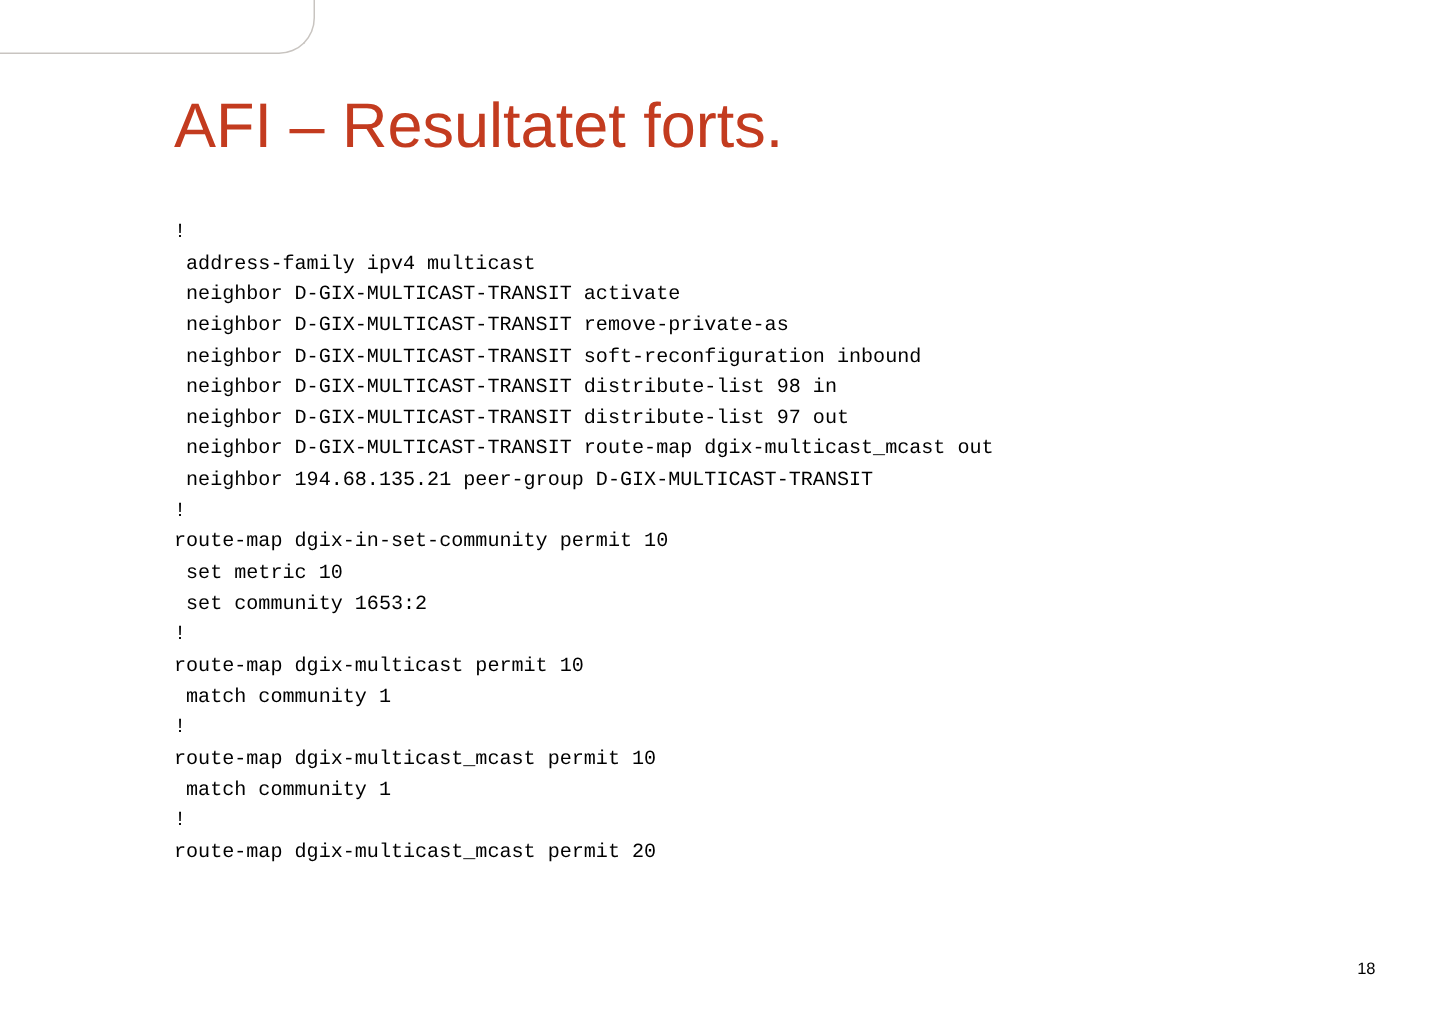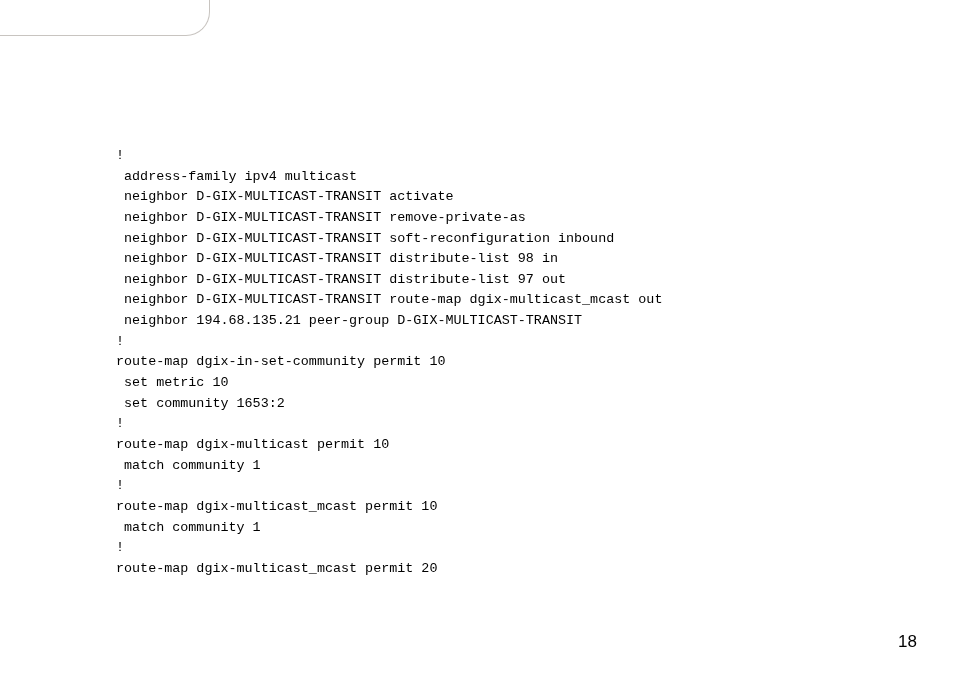--- a/index.html
+++ b/index.html
@@ -61,32 +61,33 @@
     font-family: "Courier New", Courier, monospace;
     font-size: 13.4px;
     color: #000;
     line-height: 1.54;
     white-space: pre;
   }
   .page-num {
     position: absolute;
     right: 42px;
     bottom: 26px;
-    font-size: 17px;
+    font-size: 11px;
     color: #000;
     font-family: Verdana, Geneva, sans-serif;
   }
 </style>
 </head>
 <body>
 
 <div class="top-corner"></div>
 
 <div class="page">
 
+  <h1 class="title">AFI – Resultatet forts.</h1>
 
 
   <pre class="code" id="code-block">!
  address-family ipv4 multicast
  neighbor D-GIX-MULTICAST-TRANSIT activate
  neighbor D-GIX-MULTICAST-TRANSIT remove-private-as
  neighbor D-GIX-MULTICAST-TRANSIT soft-reconfiguration inbound
  neighbor D-GIX-MULTICAST-TRANSIT distribute-list 98 in
  neighbor D-GIX-MULTICAST-TRANSIT distribute-list 97 out
  neighbor D-GIX-MULTICAST-TRANSIT route-map dgix-multicast_mcast out

